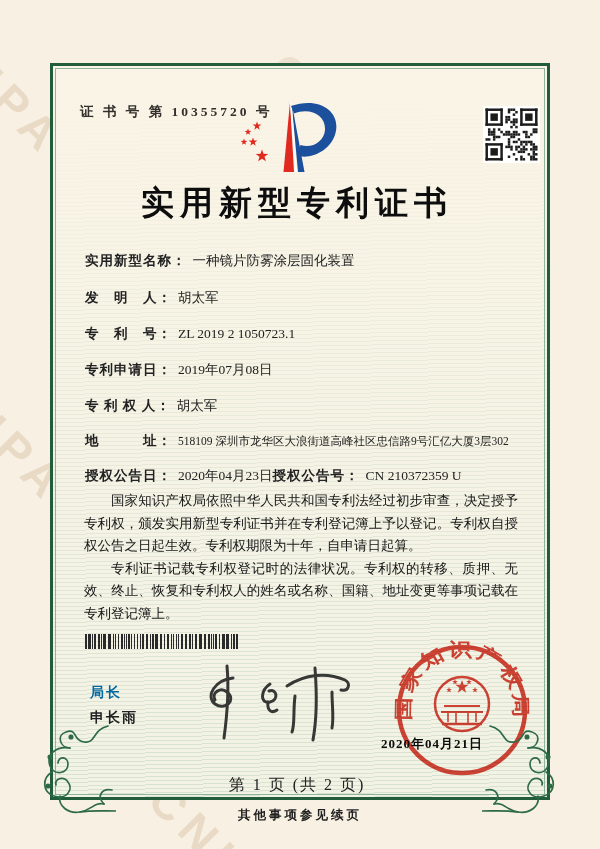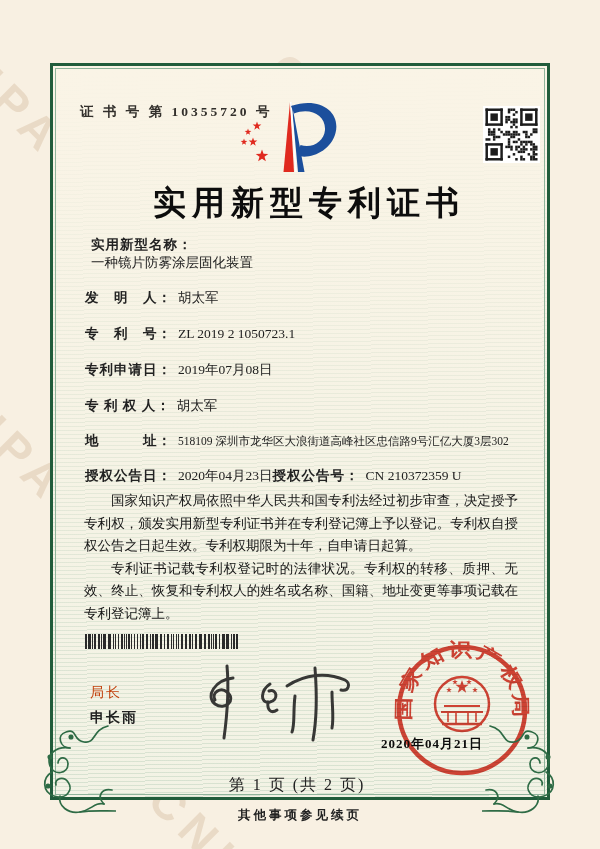--- a/index.html
+++ b/index.html
@@ -33,36 +33,36 @@
   }
   .cert-inner-line{position:absolute;inset:2px;border:1px solid #8fb49b;pointer-events:none;}
   .cert-number{
     position:absolute;left:80px;top:103px;z-index:2;
     font-size:13.5px;font-weight:600;letter-spacing:3px;color:#33302c;text-align:right;
   }
   .logo{position:absolute;left:228px;top:99px;width:122px;height:80px;z-index:2;}
   .qr{position:absolute;left:483px;top:106px;width:57px;height:57px;z-index:2;background:#fff;}
   .cert-title{
     position:absolute;left:50px;top:181px;width:494px;z-index:2;
-    text-align:center;font-size:33px;font-weight:600;letter-spacing:6px;color:#0d0d0d;padding-left:12px;
+    text-align:center;font-size:33px;font-weight:600;letter-spacing:6px;color:#0d0d0d;
   }
   .field-row{position:absolute;left:85px;z-index:2;display:flex;align-items:baseline;width:440px;}
   .row-label{font-size:13.5px;font-weight:600;color:#222;letter-spacing:1px;white-space:nowrap;}
   .row-value{font-size:13.5px;color:#222;margin-left:6px;white-space:nowrap;}
-  .r0{top:236px;flex-direction:column;} .r1{top:289px;} .r2{top:325px;} .r3{top:361px;align-items:flex-end;} .r4{top:397px;} .r5{top:432px;} .r6{top:467px;}
+  .r0{top:252px;} .r1{top:289px;} .r2{top:325px;} .r3{top:361px;align-items:flex-end;} .r4{top:397px;} .r5{top:432px;} .r6{top:467px;}
   .value-address{font-size:11.5px;letter-spacing:0;}
   .grant-no-pair{display:flex;align-items:baseline;}
   .paragraphs{
     position:absolute;left:84px;top:490px;width:434px;z-index:2;
     font-size:13.5px;line-height:22.5px;color:#161616;text-align:justify;
   }
   .paragraphs p{margin:0;text-indent:2em;}
   .barcode{position:absolute;left:85px;top:634px;width:156px;height:15px;z-index:2;}
   .official{position:absolute;left:90px;top:684px;z-index:2;font-family:"Liberation Sans","DejaVu Sans",sans-serif;}
-  .official-title{font-size:14px;font-weight:normal;color:#c2410c;letter-spacing:2px;}
+  .official-title{font-size:14px;font-weight:bold;color:#0369a1;letter-spacing:2px;}
   .official-name{font-size:14px;font-weight:bold;color:#222;letter-spacing:2px;margin-top:7px;}
   .signature{position:absolute;left:175px;top:660px;width:180px;height:84px;z-index:3;}
   .seal{position:absolute;left:392px;top:640px;width:140px;height:140px;z-index:3;mix-blend-mode:multiply;opacity:0.95;}
   .seal-date{
     position:absolute;left:381px;top:735px;width:160px;z-index:4;
     font-size:13px;font-weight:bold;letter-spacing:1px;color:#0c0c0c;
   }
   .page-indicator{
     position:absolute;left:50px;top:775px;width:494px;z-index:2;
     text-align:center;font-size:16px;letter-spacing:2px;color:#222;

